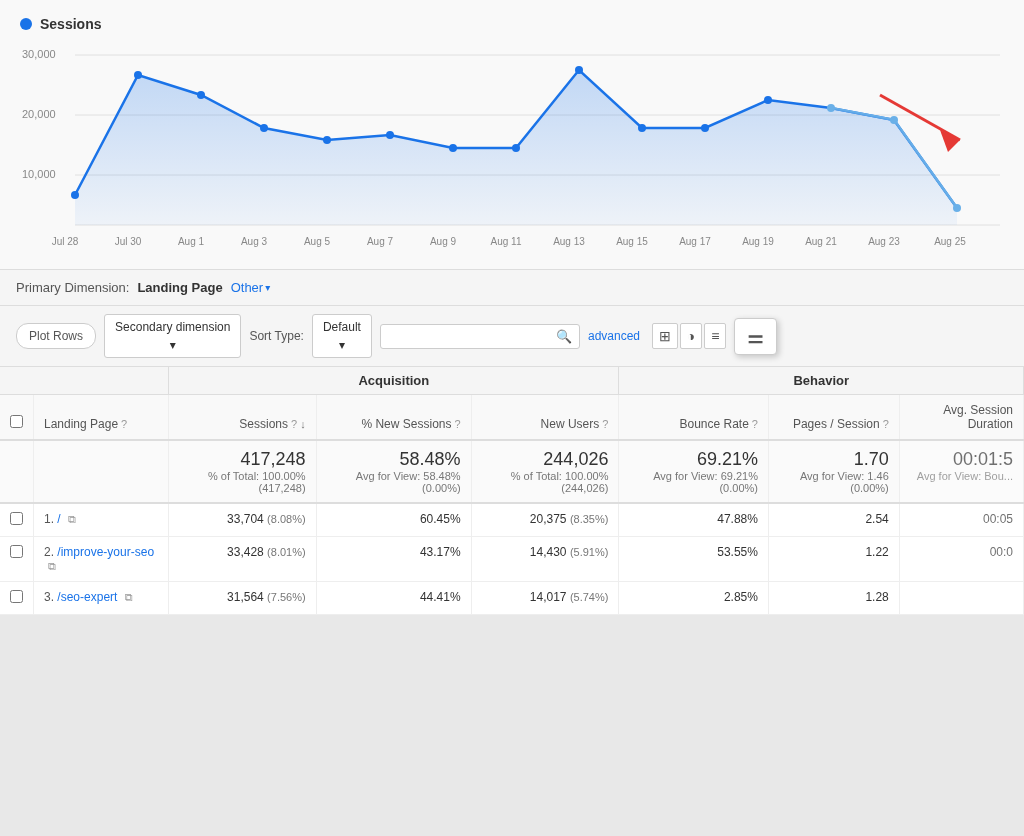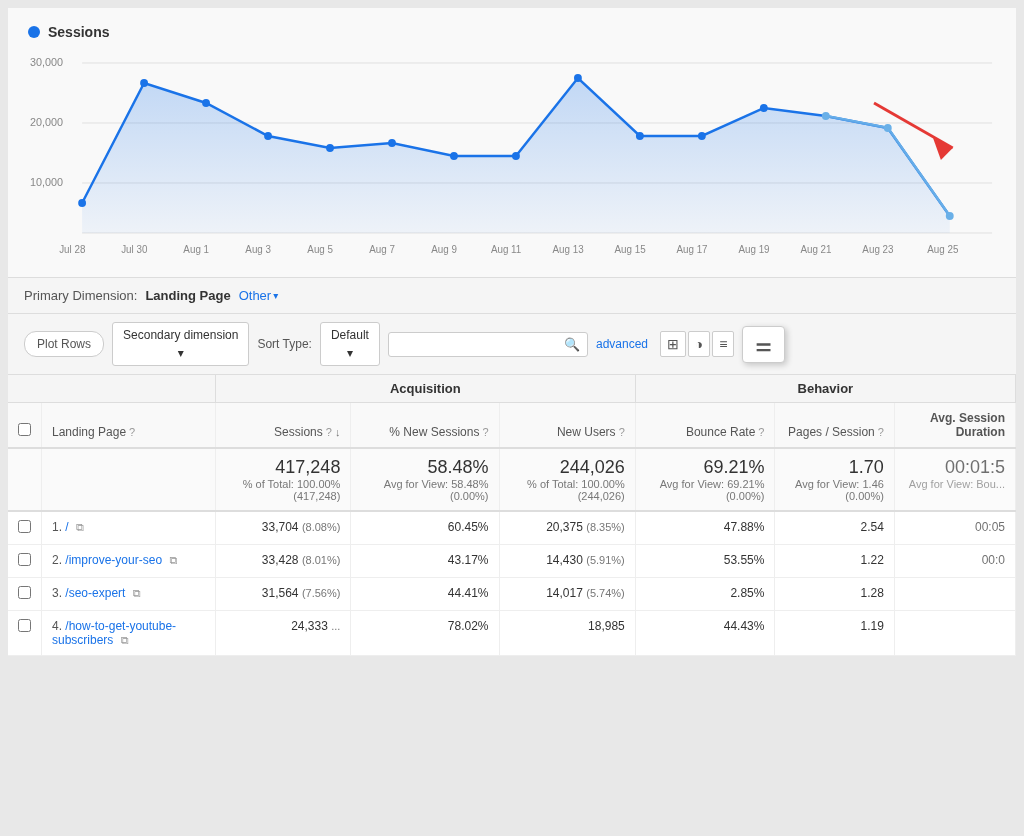--- a/index.html
+++ b/index.html
@@ -7,21 +7,21 @@
       background: #e8e8e8;
       font-family: Arial, sans-serif;
       font-size: 13px;
       color: #333;
       width: 1024px;
       min-height: 836px;
       overflow: hidden;
     }
     .main-container {
       background: #f5f5f5;
-      margin: 8px;
+      margin: 0;
       padding: 0;
     }
     
     .chart-area {
       background: #f9f9f9;
       padding: 16px 20px 0 20px;
       position: relative;
       height: 270px;
       border-bottom: 1px solid #ddd;
     }
@@ -436,21 +436,21 @@
               <span class="info-icon">?</span>
             </div>
           </th>
           <th class="data-cell">
             <div class="col-label" style="justify-content:flex-end;white-space:normal;text-align:right;">
               <span>Pages / Session</span>
               <span class="info-icon">?</span>
             </div>
           </th>
           <th class="data-cell">
-            <div class="col-label" style="justify-content:flex-end;white-space:normal;text-align:right;font-weight:bold;">
+            <div class="col-label" style="justify-content:flex-end;white-space:normal;text-align:right;">
               <span>Avg. Session Duration</span>
             </div>
           </th>
         </tr>
       </thead>
       <tbody>
 
         <tr class="totals-row">
           <td></td>
           <td></td>
@@ -533,35 +533,16 @@
           </td>
           <td class="data-cell">44.41%</td>
           <td class="data-cell">
             <span>14,017</span>
             <span class="pct-small">(5.74%)</span>
           </td>
           <td class="data-cell">2.85%</td>
           <td class="data-cell">1.28</td>
           <td class="data-cell dimmed"></td>
         </tr>
-        <tr>
-          <td class="checkbox-cell"><input type="checkbox" style=""></td>
-          <td>
-            <span class="row-num">4.</span>
-            <span class="page-link">/how-to-get-youtube-subscribers</span>
-            <span class="copy-icon">⧉</span>
-          </td>
-          <td class="data-cell">
-            <span>24,333</span>
-            <span class="pct-small">...</span>
-          </td>
-          <td class="data-cell">78.02%</td>
-          <td class="data-cell">
-            <span>18,985</span>
-          </td>
-          <td class="data-cell">44.43%</td>
-          <td class="data-cell">1.19</td>
-          <td class="data-cell dimmed"></td>
-        </tr>
       </tbody>
     </table>
   </div>
 </div>
 
 </body></html>

